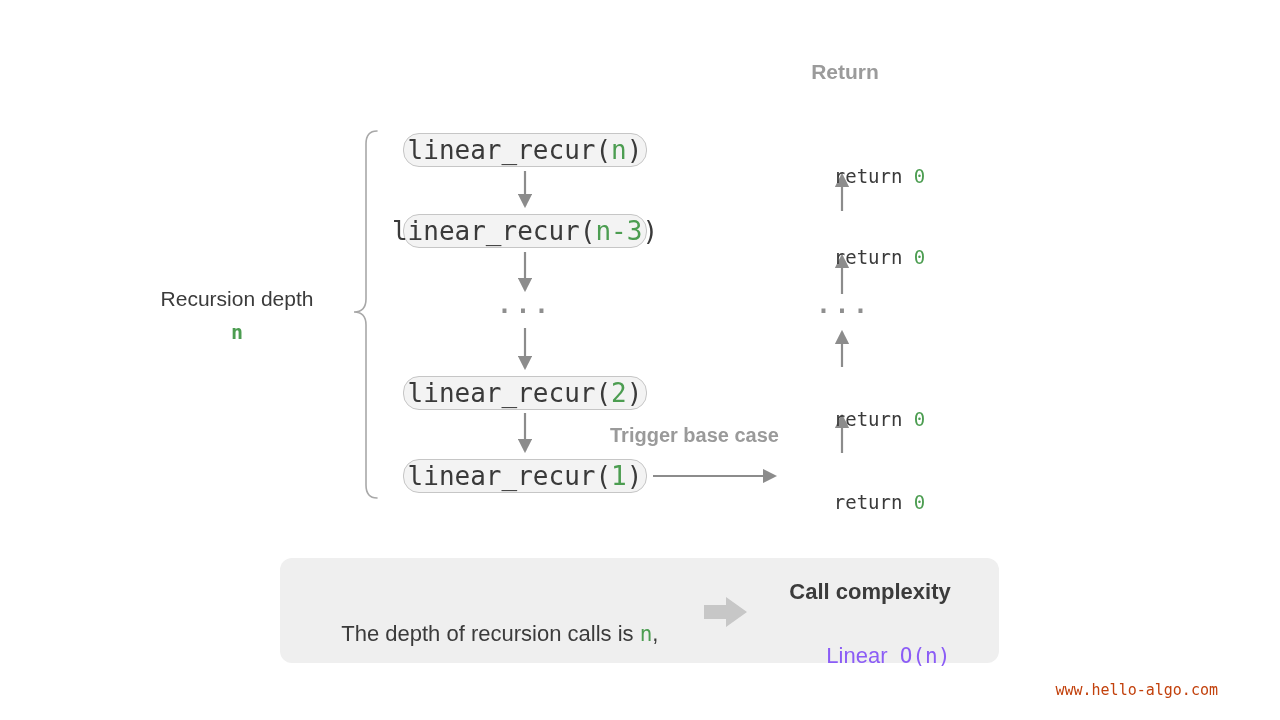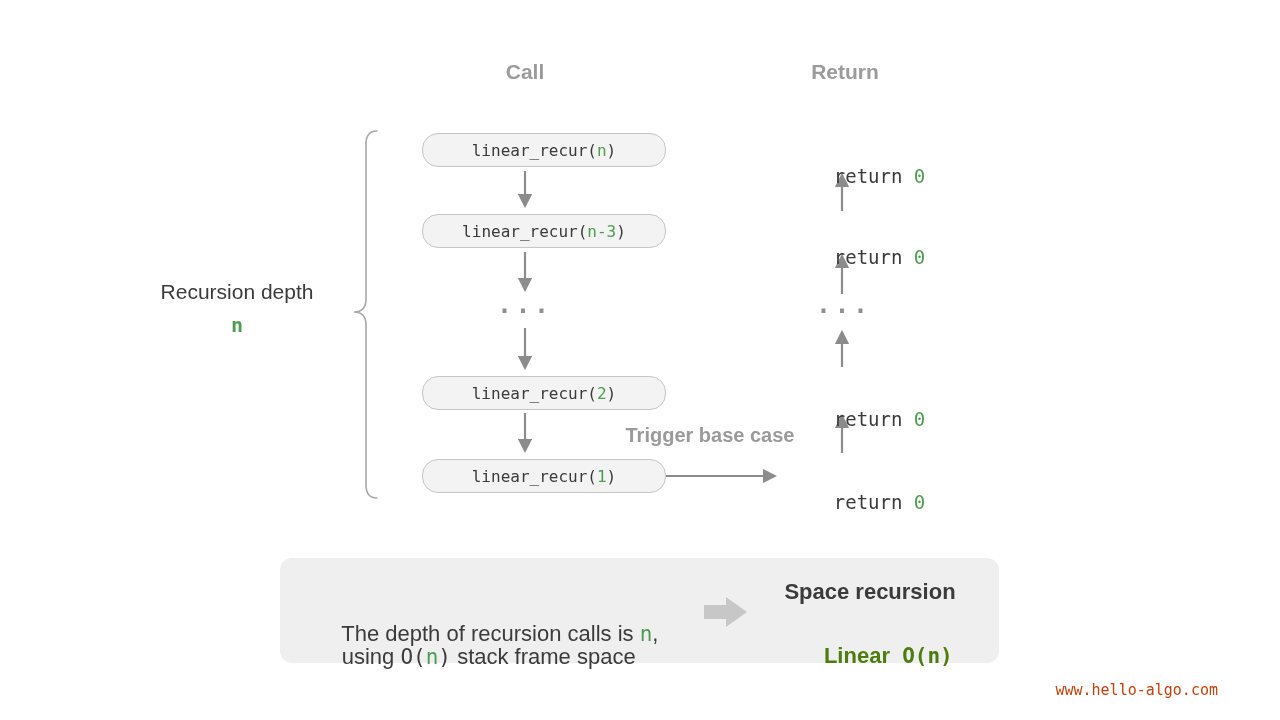--- a/index.html
+++ b/index.html
@@ -20,32 +20,32 @@
   }
   .col-header {
     width: 200px;
     text-align: center;
     font-size: 21px;
     font-weight: bold;
     color: #9b9b9b;
   }
   .green { color: #4c9d51; }
   .call-box {
-    left: 422px;
+    left: 403px;
     width: 244px;
     height: 34px;
     background: #f3f3f3;
     border: 1.5px solid #c6c6c6;
     border-radius: 16px;
     box-sizing: border-box;
     display: flex;
     align-items: center;
     justify-content: center;
     font-family: "DejaVu Sans Mono", monospace;
-    font-size: 16px;
+    font-size: 26px;
     color: #3a3a3a;
     white-space: pre;
   }
   .return-row {
     left: 788px;
     width: 112px;
     height: 26px;
     line-height: 26px;
     text-align: left;
     font-family: "DejaVu Sans Mono", monospace;
@@ -58,38 +58,37 @@
     line-height: 26px;
     text-align: center;
     font-family: "DejaVu Sans Mono", monospace;
     font-weight: bold;
     font-size: 24px;
     letter-spacing: 4px;
     color: #8f8f8f;
   }
   .depth-label {
     left: 137px;
-    top: 280px;
+    top: 287px;
     width: 200px;
     text-align: center;
     color: #3b3b3b;
     font-size: 21px;
   }
   .depth-label .depth-n {
     margin-top: 9px;
     font-family: "DejaVu Sans Mono", monospace;
     font-weight: bold;
     font-size: 20px;
     color: #4c9d51;
   }
   .trigger-label {
     left: 610px;
     top: 424px;
     width: 200px;
-    text-align: center;
     font-size: 20px;
     font-weight: bold;
     color: #9a9a9a;
   }
   .summary-box {
     left: 280px;
     top: 558px;
     width: 719px;
     height: 105px;
     background: #efefef;
@@ -105,21 +104,21 @@
   .summary-line .code { font-family: "DejaVu Sans Mono", monospace; font-size: 21px; }
   .sum-line1 { top: 37px; }
   .sum-line2 { top: 60px; }
   .summary-right {
     position: absolute;
     left: 485px;
     width: 210px;
     text-align: center;
   }
   .sum-title { top: 21px; font-size: 22px; font-weight: bold; color: #3b3b3b; }
-  .sum-result { top: 59px; font-size: 22px; font-weight: bold; color: #4d7c0f; white-space: pre; }
+  .sum-result { top: 59px; font-size: 22px; font-weight: normal; color: #8b5cf6; white-space: pre; }
   .sum-result .code { font-family: "DejaVu Sans Mono", monospace; font-size: 21px; }
   .right-arrow-svg {
     position: absolute;
     left: 424px;
     top: 38px;
     width: 44px;
     height: 32px;
   }
   .watermark {
     right: 62px;
@@ -151,21 +150,20 @@
       <line x1="842" y1="294" x2="842" y2="256" marker-end="url(#ah)"></line>
       <line x1="842" y1="367" x2="842" y2="332" marker-end="url(#ah)"></line>
       <line x1="842" y1="453" x2="842" y2="416" marker-end="url(#ah)"></line>
 
       <line x1="653" y1="476" x2="775" y2="476" marker-end="url(#ah)"></line>
     </g>
 
     <path d="M 377 131 Q 366 131 366 144 L 366 299 Q 366 312 354 312 Q 366 312 366 325 L 366 485 Q 366 498 377 498" fill="none" stroke="#a8a8a8" stroke-width="1.6" stroke-linecap="round"></path>
   </svg>
 
-  <div class="abs col-header" style="left:425px; top:60px;">Call</div>
   <div class="abs col-header" style="left:745px; top:60px;">Return</div>
 
   <div class="abs depth-label">
     <div>Recursion depth</div>
     <div class="depth-n">n</div>
   </div>
 
   <div class="abs call-box" style="top:133px;">
     <span>linear_recur(</span><span class="green">n</span><span>)</span>
   </div>
@@ -193,27 +191,24 @@
   <div class="abs return-row" style="top:463px;">
     <span>return </span><span class="green">0</span>
   </div>
 
   <div class="abs trigger-label">Trigger base case</div>
 
   <div class="abs summary-box">
     <div class="summary-line sum-line1">
       <span>The depth of recursion calls is </span><span class="code green">n</span><span>,</span>
     </div>
-    <div class="summary-line sum-line2">
-      <span>using </span><span class="code">O(</span><span class="code green">n</span><span class="code">)</span><span> stack frame space</span>
-    </div>
     <svg class="right-arrow-svg" viewBox="0 0 44 32">
       <polygon points="0,9 22,9 22,1 43,16 22,31 22,23 0,23" fill="#c7c7c7"></polygon>
     </svg>
-    <div class="summary-right sum-title">Space recursion</div>
+    <div class="summary-right sum-title">Call complexity</div>
     <div class="summary-right sum-result">
       <span>Linear</span><span>  </span><span class="code">O(n)</span>
     </div>
   </div>
 
   <div class="abs watermark">www.hello-algo.com</div>
 
 </div>
 
 </body></html>

